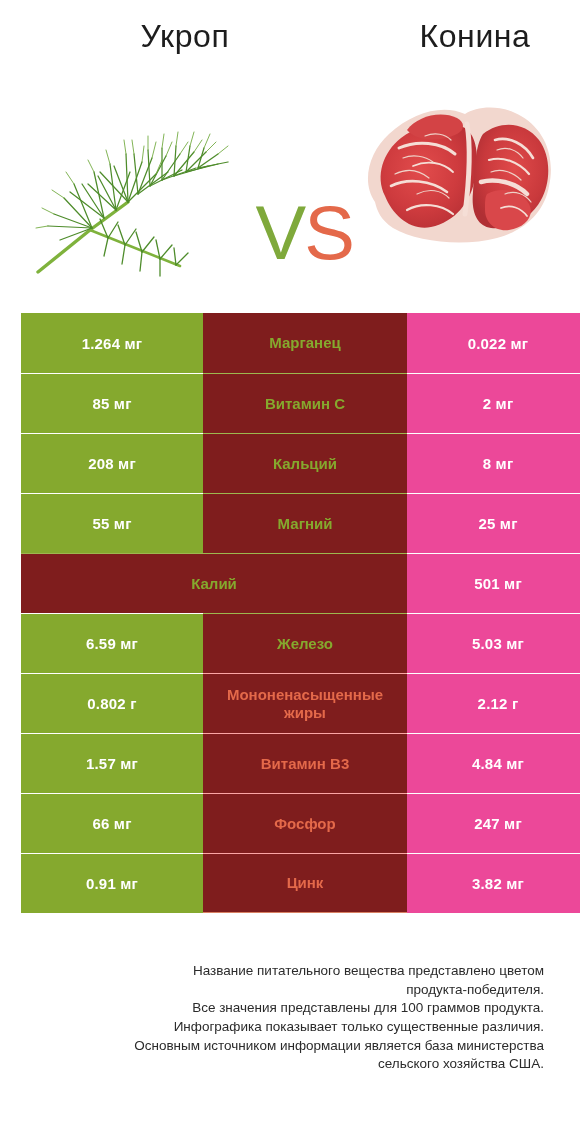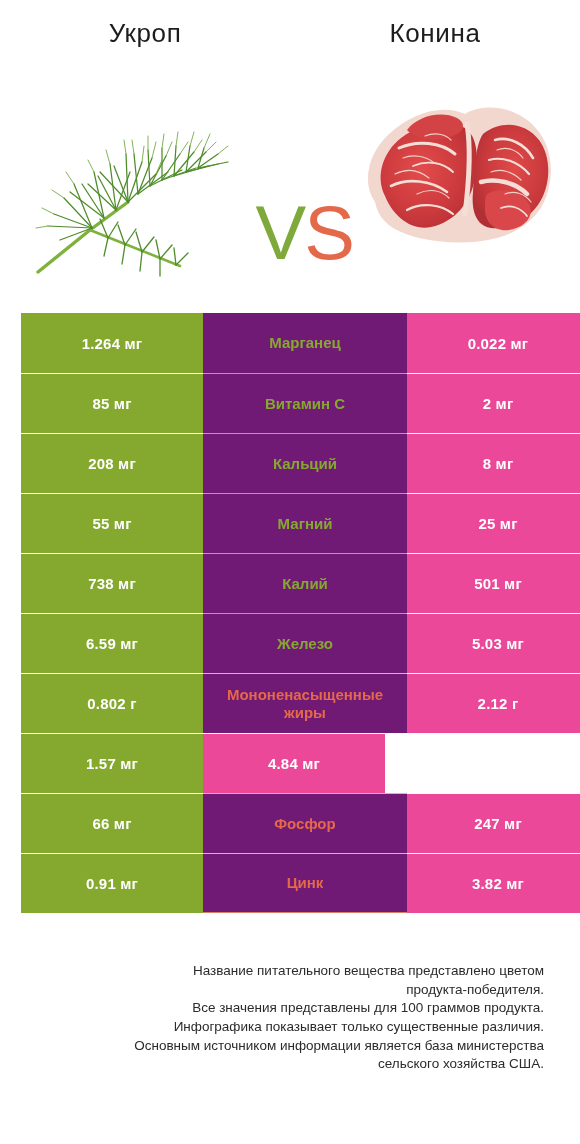--- a/index.html
+++ b/index.html
@@ -18,26 +18,27 @@
   }
 
   
   .header {
     position: relative;
     height: 70px;
   }
   .title {
     position: absolute;
     top: 18px;
-    font-size: 26px;
+    font-size: 32px;
     font-weight: 400;
     color: #1d1d1d;
     letter-spacing: 0.6px;
     text-transform: capitalize;
     white-space: nowrap;
+    margin-left: 40px;
   }
   .title-left  { left: 0;  width: 290px; text-align: center; }
   .title-right { left: 290px; width: 290px; text-align: center; }
 
   
   .hero {
     position: relative;
     height: 222px;
   }
   .hero-left {
@@ -89,21 +90,21 @@
     flex: 0 0 182px;
     color: #ffffff;
     font-weight: 700;
     letter-spacing: 0.2px;
   }
   .cell-left  { background: #85A92E; }
   .cell-right { background: #ec4899; }
   .cell-mid {
     flex: 1 1 auto;
     width: 174px;
-    background: #701a75;
+    background: #7f1d1d;
     font-weight: 700;
     line-height: 1.15;
     padding: 0 16px;
     overflow: hidden;
     white-space: nowrap;
   }
   .cell-mid.two-line { white-space: normal; }
   .row.win-left  .cell-mid { color: #85A92E; }
   .row.win-right .cell-mid { color: #E4694A; }
 
@@ -302,36 +303,36 @@
       <div class="cell cell-left">208 мг</div>
       <div class="cell cell-mid">Кальций</div>
       <div class="cell cell-right">8 мг</div>
     </div>
     <div class="row win-left">
       <div class="cell cell-left">55 мг</div>
       <div class="cell cell-mid">Магний</div>
       <div class="cell cell-right">25 мг</div>
     </div>
     <div class="row win-left">
-      <div class="cell cell-left">738 мг</div>
       <div class="cell cell-mid">Калий</div>
       <div class="cell cell-right">501 мг</div>
     </div>
     <div class="row win-left">
       <div class="cell cell-left">6.59 мг</div>
       <div class="cell cell-mid">Железо</div>
       <div class="cell cell-right">5.03 мг</div>
     </div>
     <div class="row win-right">
       <div class="cell cell-left">0.802 г</div>
       <div class="cell cell-mid two-line">Мононенасыщенные жиры</div>
       <div class="cell cell-right">2.12 г</div>
     </div>
     <div class="row win-right">
       <div class="cell cell-left">1.57 мг</div>
+      <div class="cell cell-mid">Витамин B3</div>
       <div class="cell cell-right">4.84 мг</div>
     </div>
     <div class="row win-right">
       <div class="cell cell-left">66 мг</div>
       <div class="cell cell-mid">Фосфор</div>
       <div class="cell cell-right">247 мг</div>
     </div>
     <div class="row win-right">
       <div class="cell cell-left">0.91 мг</div>
       <div class="cell cell-mid">Цинк</div>

